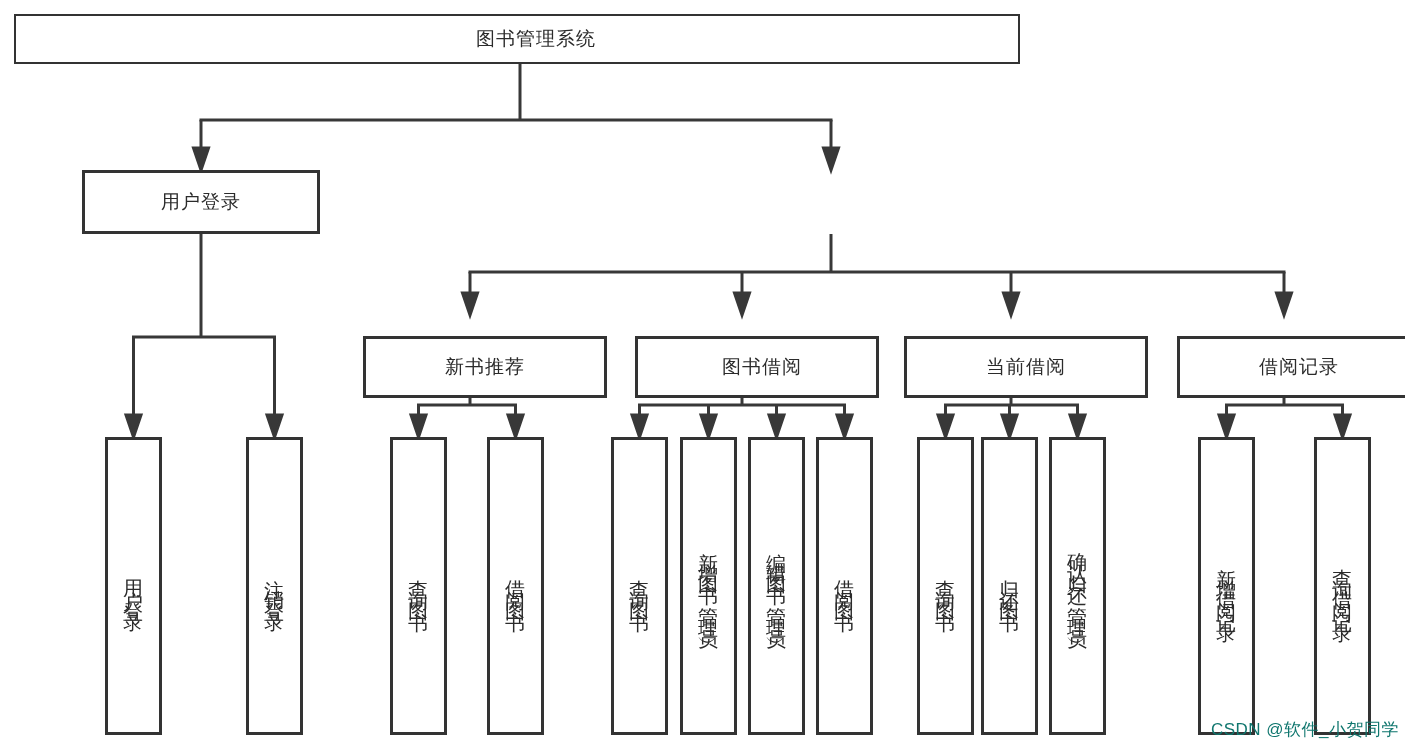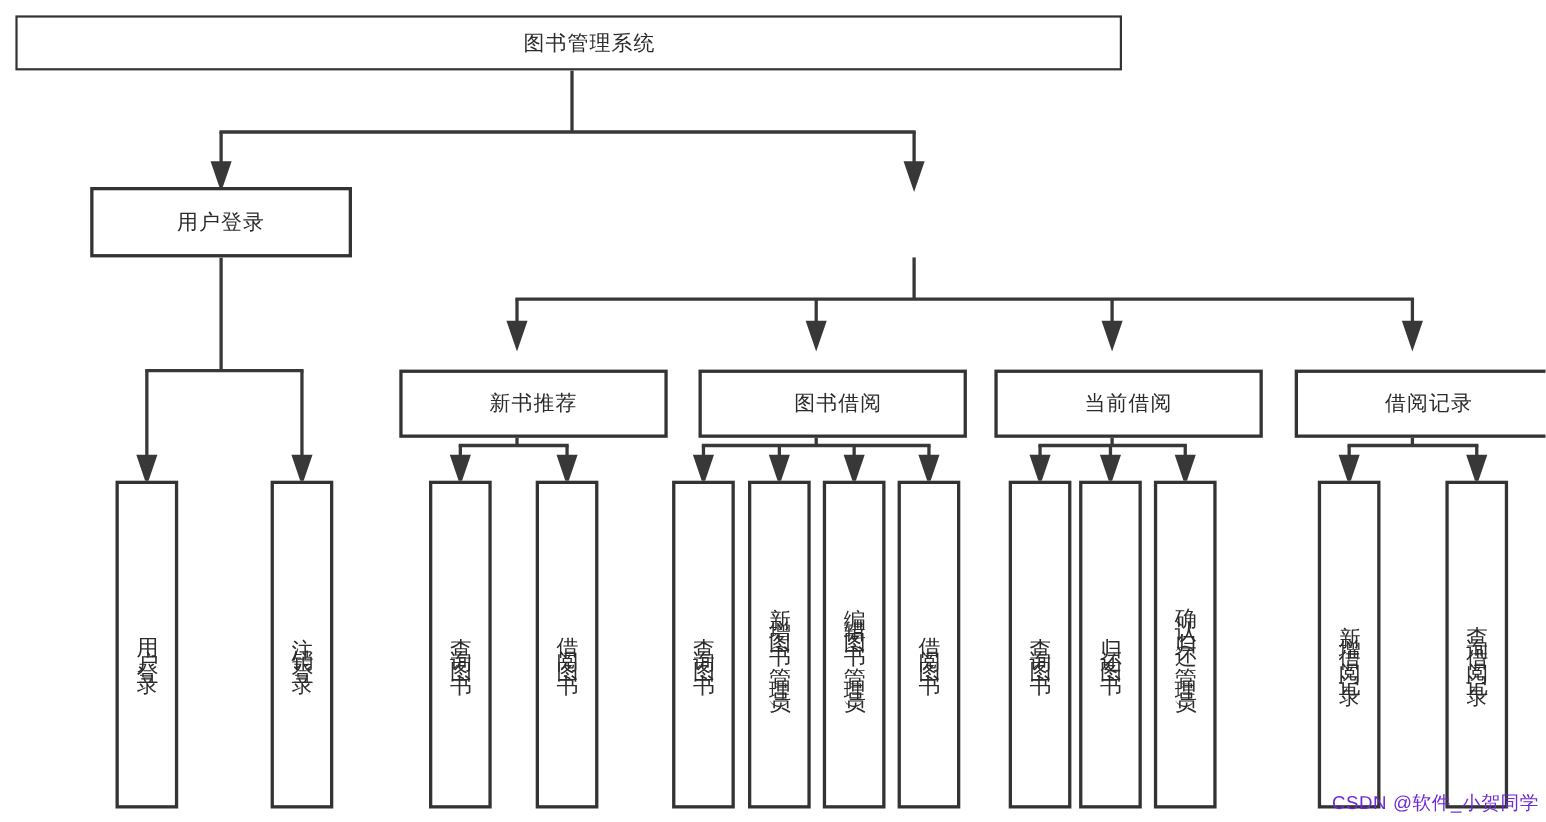--- a/index.html
+++ b/index.html
@@ -52,21 +52,21 @@
   .root-box    { left: 14px;  top: 14px;  width: 1006px; height: 50px; border-width: 2.5px; padding-left: 38px; }
   .l2-box     { height: 64px; width: 238px; top: 170px; }
   .l3-box     { height: 62px; width: 244px; top: 315px; margin-top: 21px; }
   .leaf-box   { width: 57px;  height: 298px; top: 437px; }
   .watermark {
     position: absolute;
     right: 6px;
     top: 718px;
     z-index: 3;
     font-size: 17px;
-    color: #6d28d9;
+    color: #0f766e;
     letter-spacing: 0.5px;
     white-space: nowrap;
   }
 </style>
 </head>
 <body>
 
 <div class="stage">
 
   <svg class="connectors" viewBox="0 0 1405 747">

